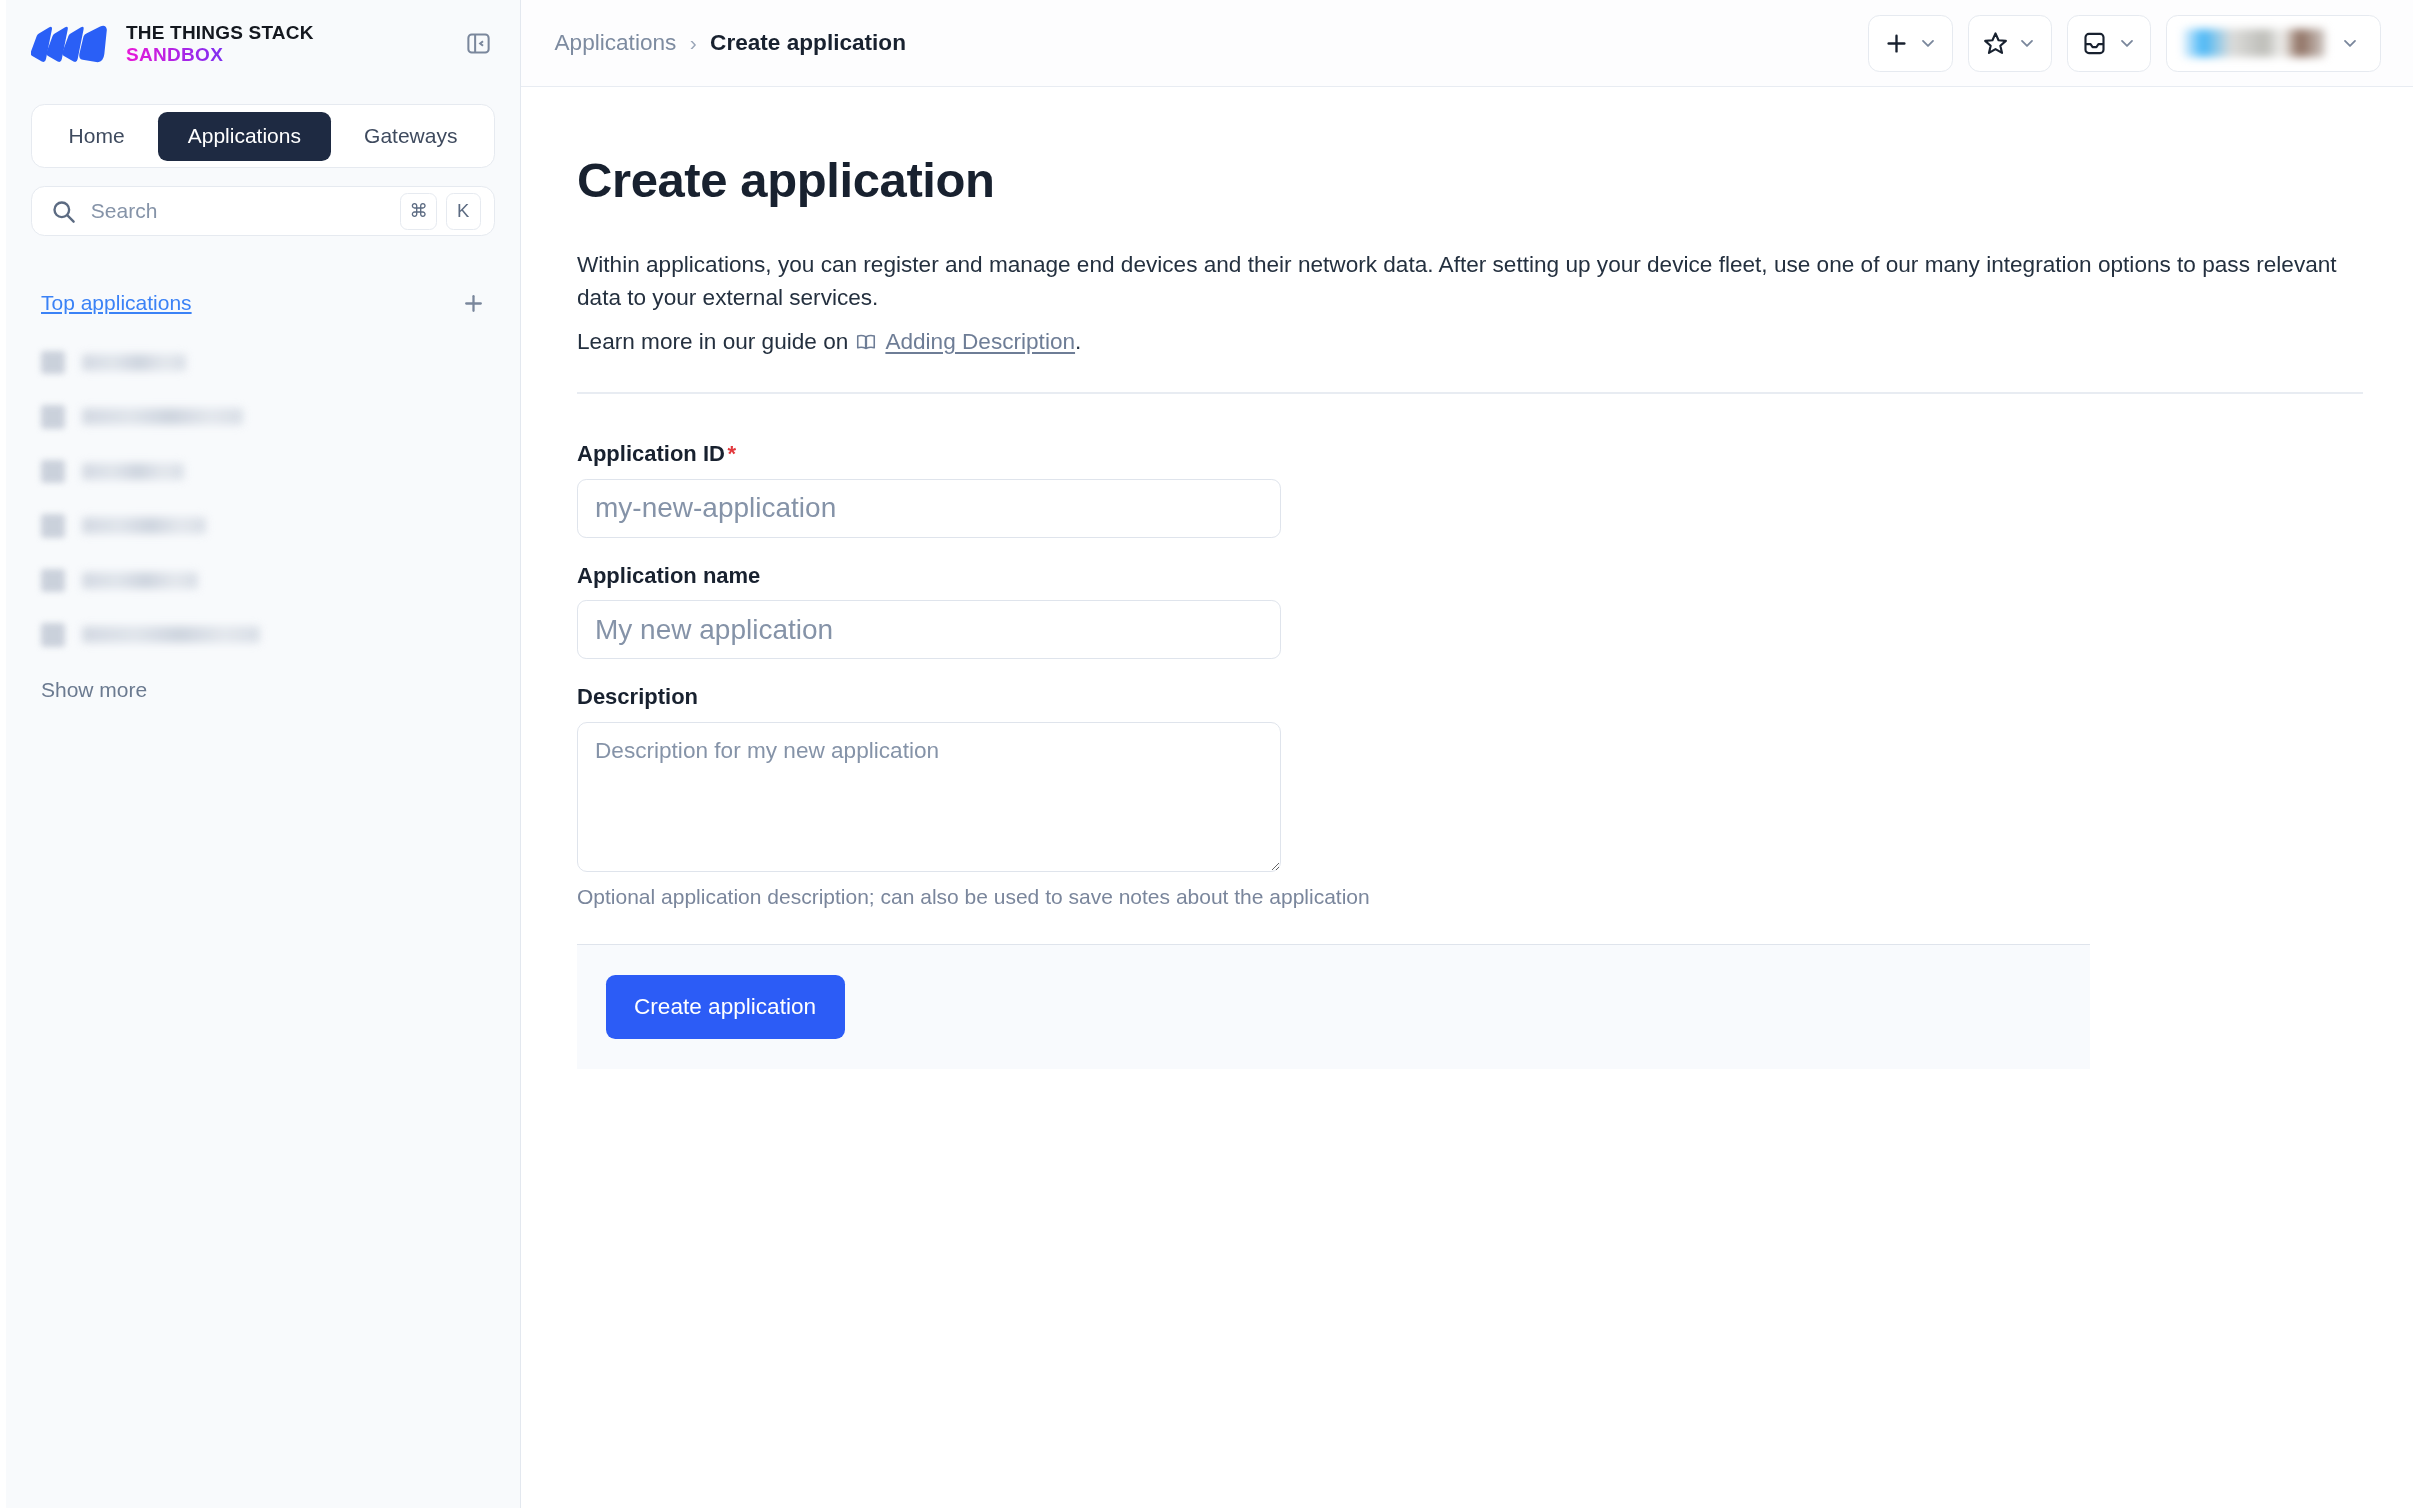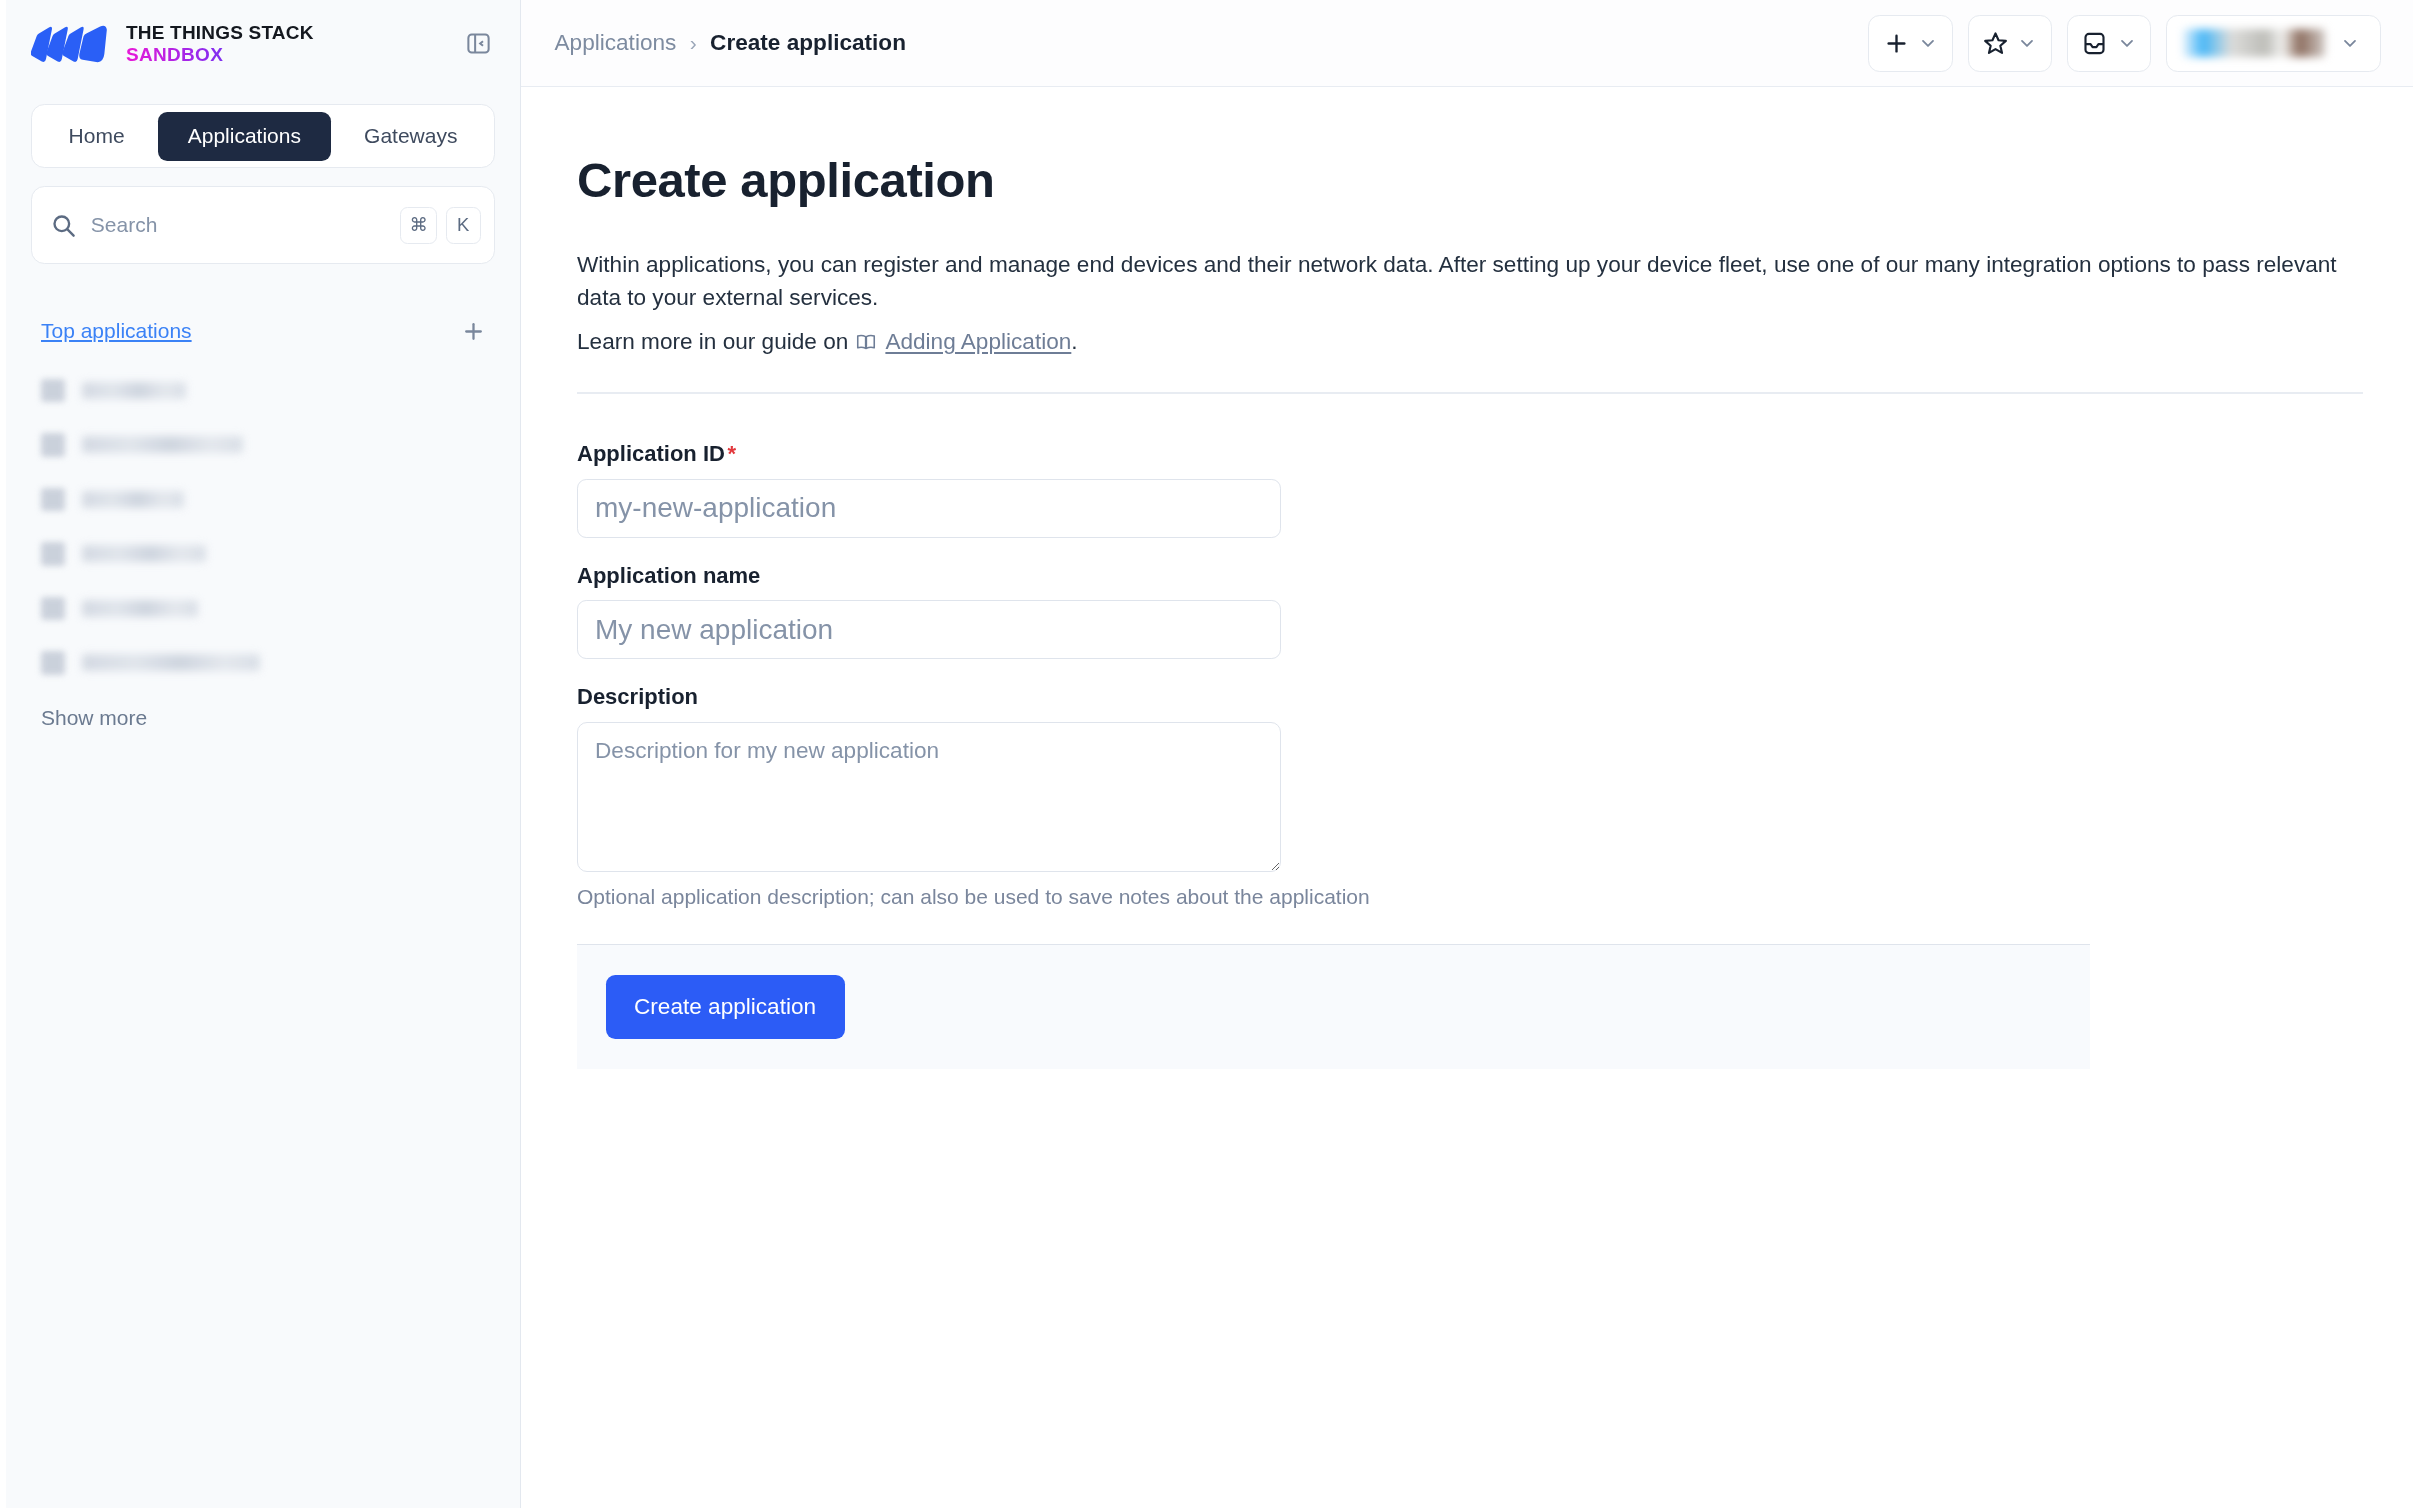--- a/index.html
+++ b/index.html
@@ -77,21 +77,21 @@
   .tab.active {
     background: #1E2A42;
     color: #FFFFFF;
     font-weight: 400;
   }
 
   
   .search-wrap { padding: 18.4px 25px 0 25px; }
   .search {
     display: flex; align-items: center;
-    height: 78px;
+    height: 50px;
     background: #FFFFFF;
     border: 1.7px solid #E6EAF0;
     border-radius: 13.4px;
     padding: 0 13.4px 0 18.4px;
     gap: 13.4px;
     cursor: text;
   }
   .search-icon { flex: 0 0 auto; display:flex; }
   .search-input {
     flex: 1 1 auto;
@@ -420,21 +420,21 @@
         <p class="intro">Within applications, you can register and manage end devices and their network data. After setting up your device fleet, use one of our many integration options to pass relevant data to your external services.</p>
 
         <p class="intro intro-2" style="margin-top:10px">
           <span>Learn more in our guide on</span>
           <span class="book-icon">
             <svg width="22" height="22" viewBox="0 0 24 24" fill="none" stroke="#6E7D96" stroke-width="1.7" stroke-linejoin="round">
               <path d="M3 5.5 Q7.5 4 11.6 6.2 L11.6 19 Q7.5 16.8 3 18.3 Z"></path>
               <path d="M21 5.5 Q16.5 4 12.4 6.2 L12.4 19 Q16.5 16.8 21 18.3 Z"></path>
             </svg>
           </span>
-          <span class="guide-link">Adding Application</span>
+          <span class="guide-link">Adding Description</span>
             <span>.</span>
         </p>
 
         <div class="divider"></div>
 
         <form class="form">
 
           <div class="field">
             <label class="field-label"><span>Application ID</span><span class="req">*</span></label>
             <input class="text-input" type="text" placeholder="my-new-application" style="">

